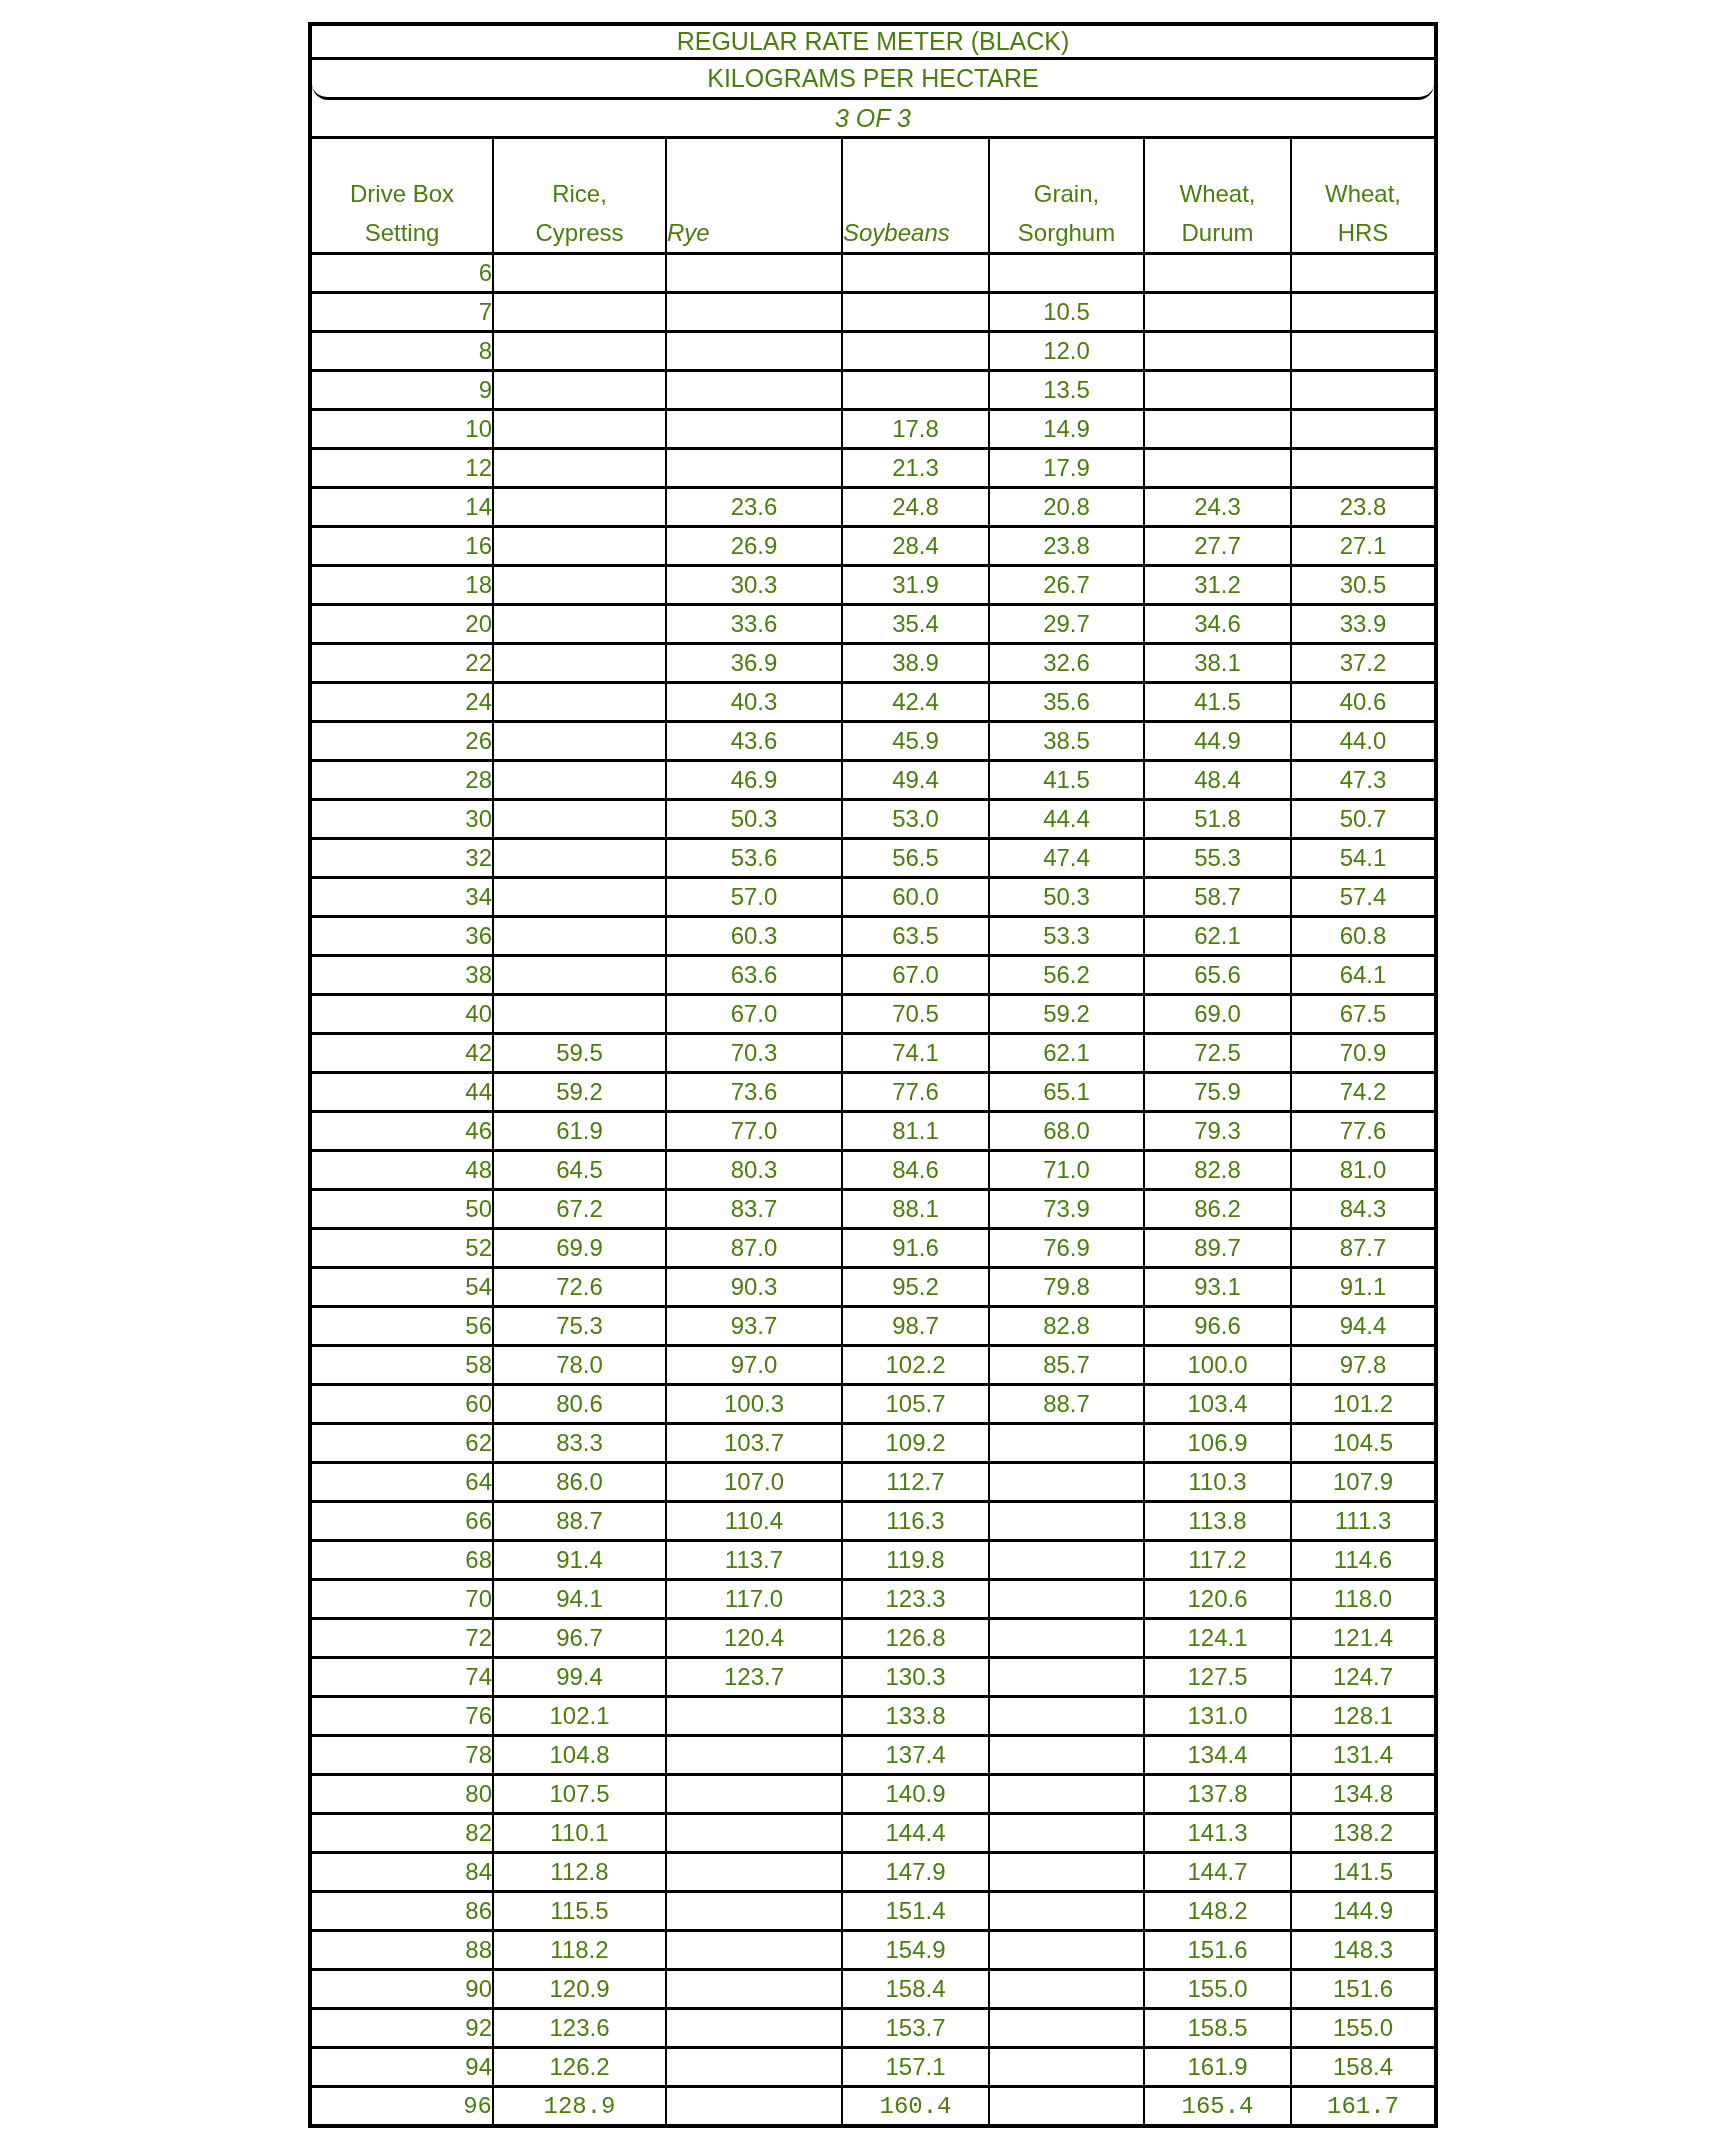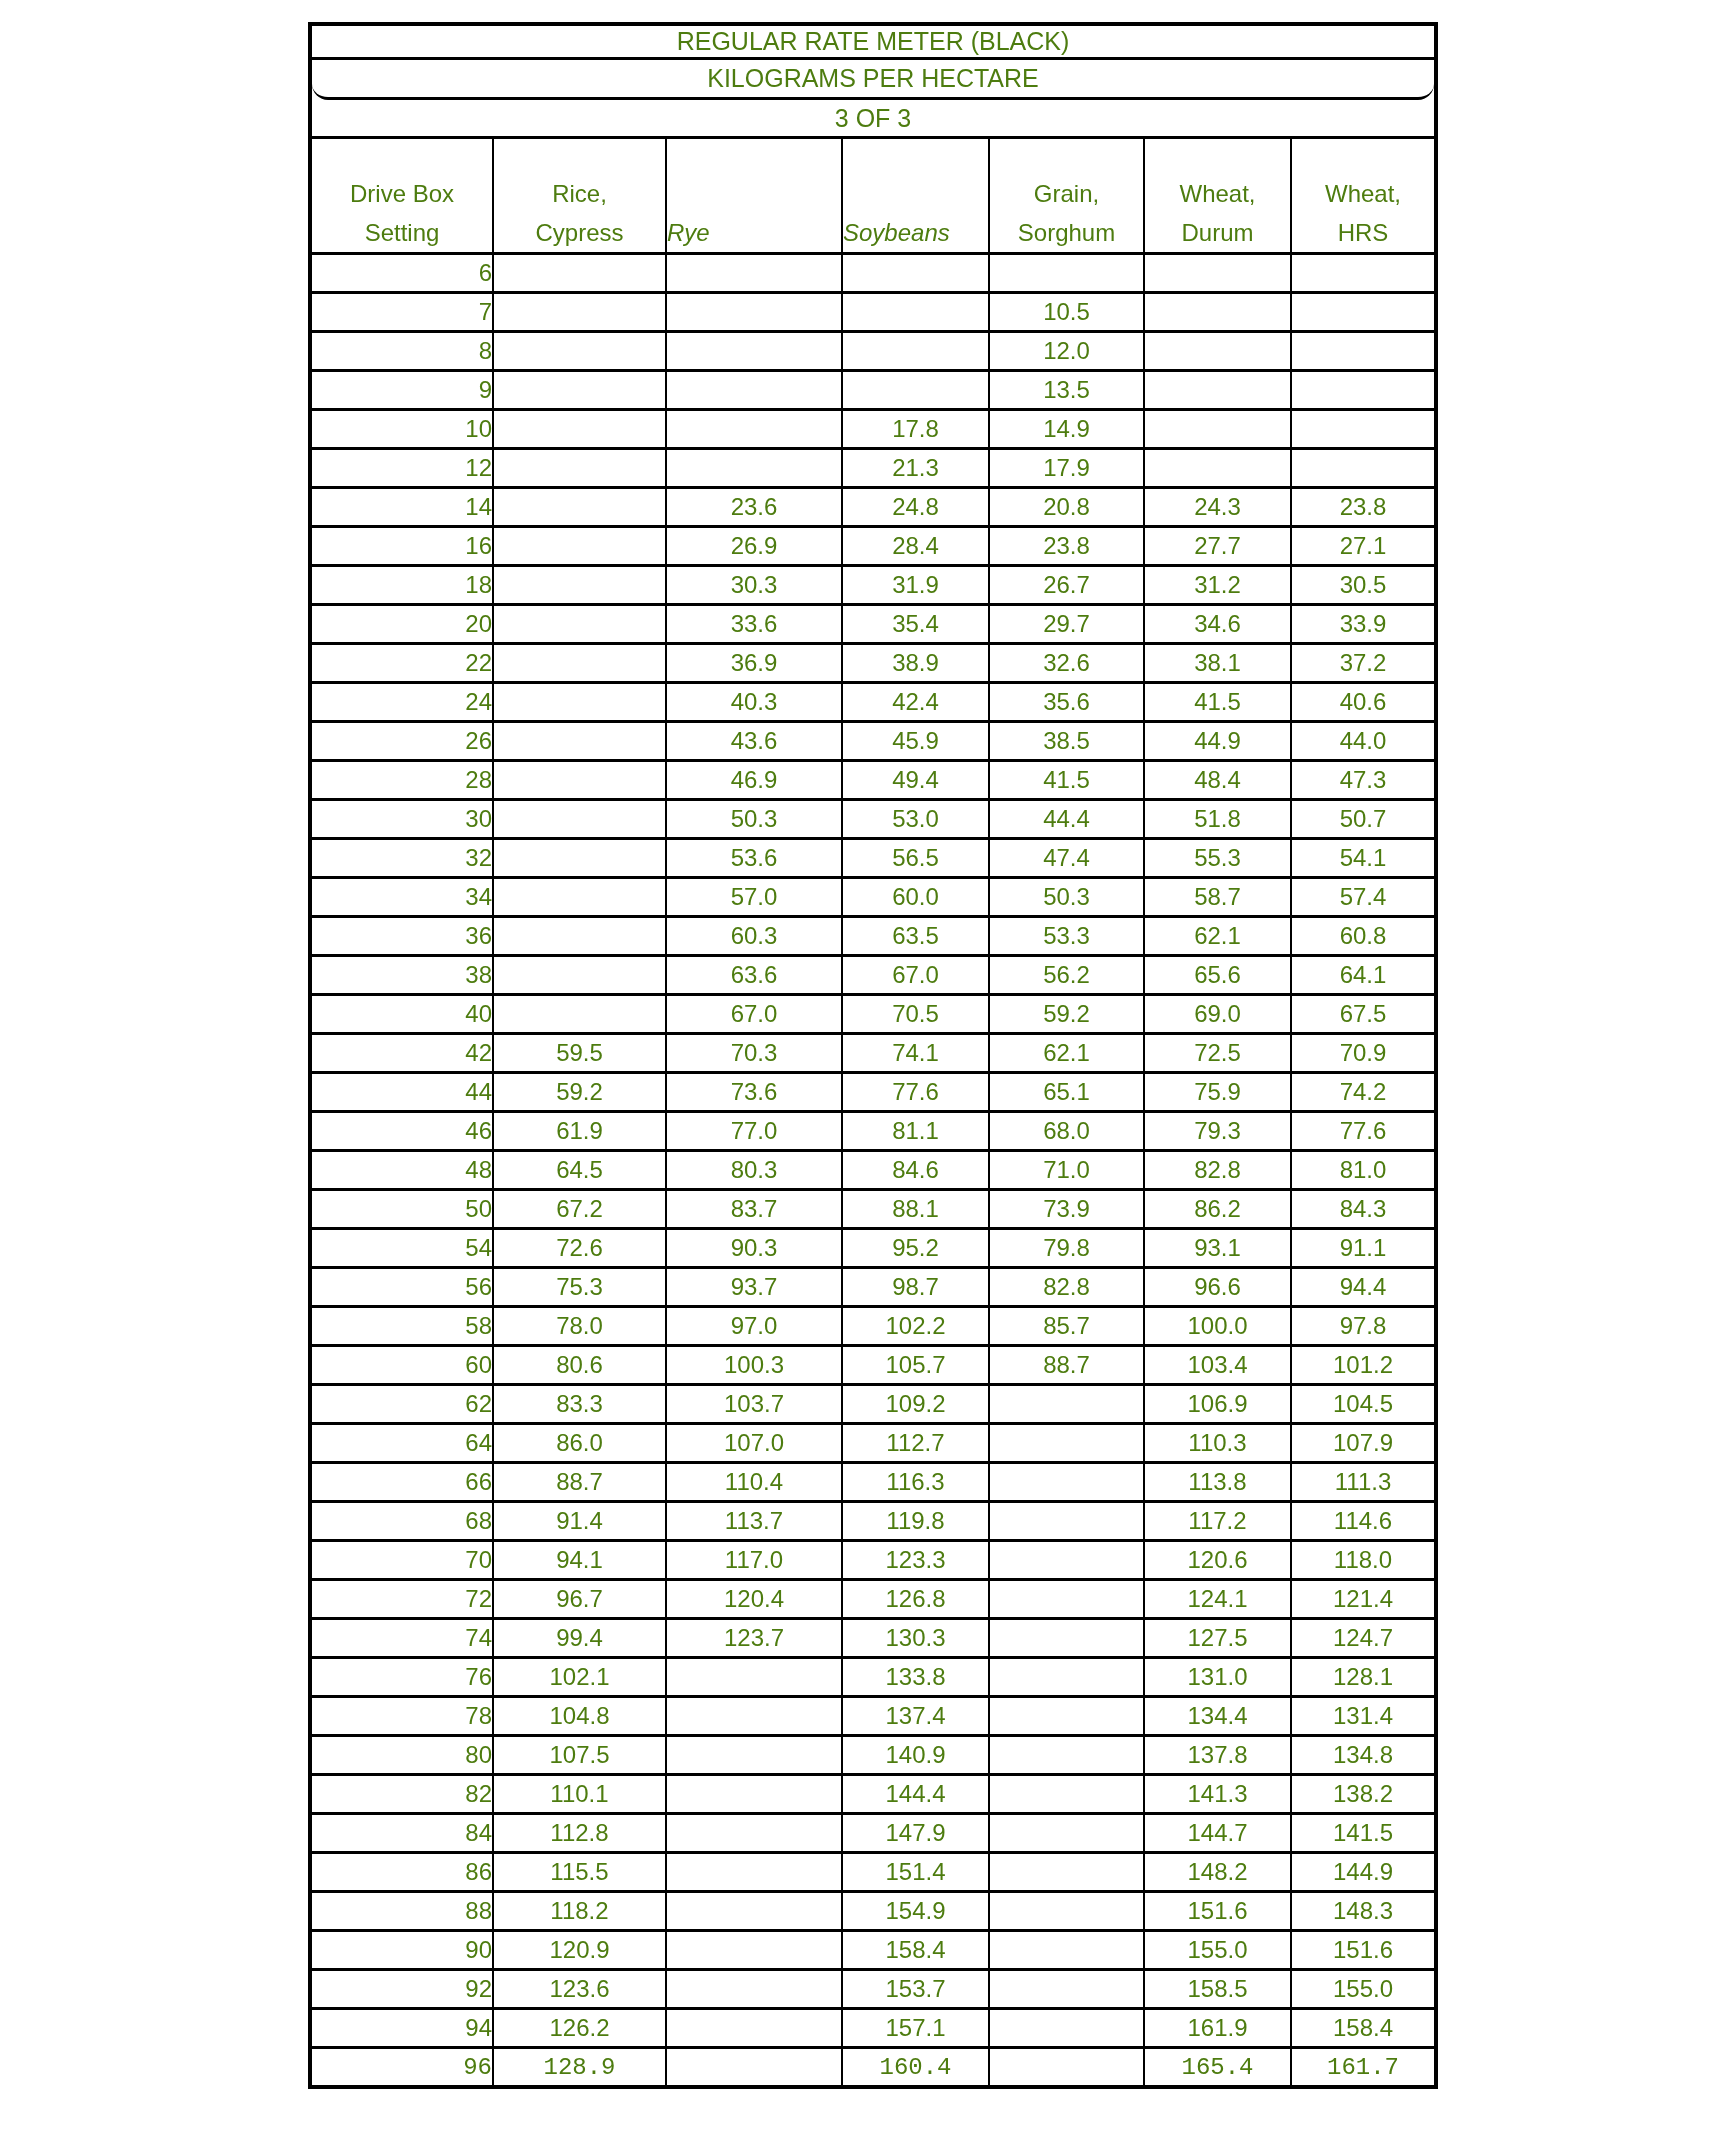--- a/index.html
+++ b/index.html
@@ -31,21 +31,21 @@
   table.rate tr > *:last-child { border-right: 0; }
   table.rate tbody tr:last-child td { border-bottom: 0; font-family: Liberation Mono, monospace; }
 
   .title-cell {
     text-align: center;
     font-size: 25px;
     vertical-align: middle;
   }
   .t1 { height: 31px; }
   .t2 { height: 37px; border-radius: 16px; }
-  .t3 { height: 36px; }
+  .t3 { height: 36px; font-style: italic; }
 
   thead th {
     height: 113px;
     vertical-align: bottom;
     font-weight: normal;
     font-size: 24px;
     line-height: 1.62;
     padding-bottom: 13px;
     white-space: pre-line;
   }
@@ -319,20 +319,29 @@
         <tr>
       <td class="c-set">50</td>
       <td class="c-val">67.2</td>
       <td class="c-val">83.7</td>
       <td class="c-val">88.1</td>
       <td class="c-val">73.9</td>
       <td class="c-val">86.2</td>
       <td class="c-val">84.3</td>
     </tr>
         <tr>
+      <td class="c-set">52</td>
+      <td class="c-val">69.9</td>
+      <td class="c-val">87.0</td>
+      <td class="c-val">91.6</td>
+      <td class="c-val">76.9</td>
+      <td class="c-val">89.7</td>
+      <td class="c-val">87.7</td>
+    </tr>
+        <tr>
       <td class="c-set">54</td>
       <td class="c-val">72.6</td>
       <td class="c-val">90.3</td>
       <td class="c-val">95.2</td>
       <td class="c-val">79.8</td>
       <td class="c-val">93.1</td>
       <td class="c-val">91.1</td>
     </tr>
         <tr>
       <td class="c-set">56</td>

